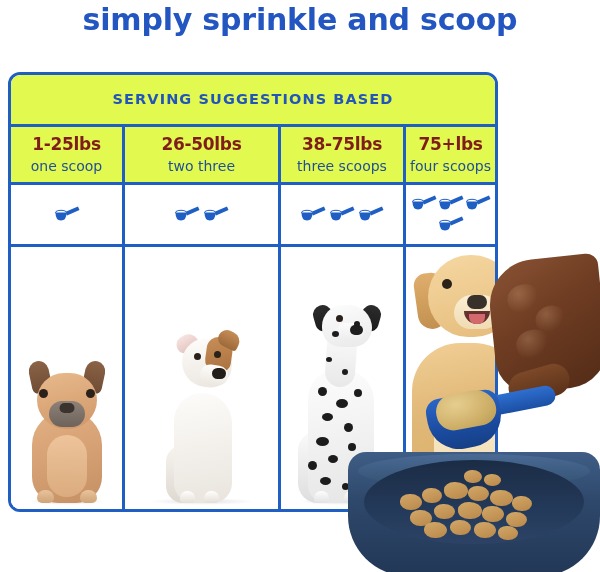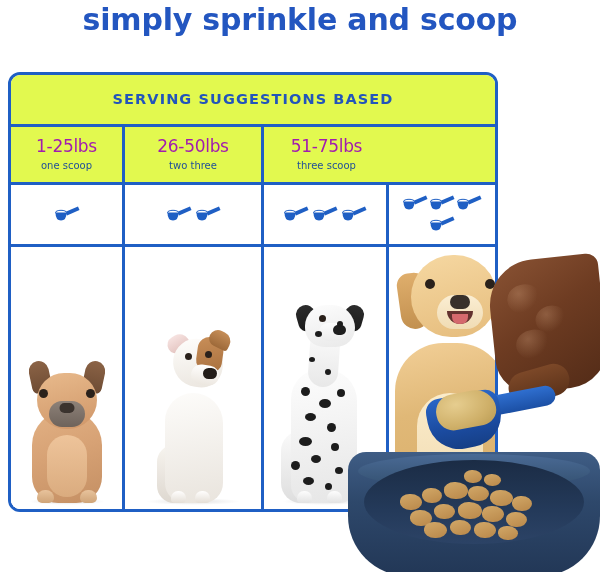--- a/index.html
+++ b/index.html
@@ -71,27 +71,27 @@
 
   .cell{
     position:relative;
     box-sizing:border-box;
     border-right:3px solid #1f5fc4;
     display:flex;align-items:center;justify-content:center;
     overflow:hidden;
   }
   .cell:last-child{border-right:none;}
   .c1{width:114px;}
-  .c2{width:139px;}
+  .c2{width:156px;}
   .c3{width:125px;}
   .c4{flex:1;}
 
   .wt{text-align:center;line-height:1.15;font-family:"DejaVu Sans", sans-serif;}
-  .wt .lbs{display:block;font-size:17px;color:#a21caf;font-weight:400;letter-spacing:-0.3px;}
-  .wt .sc{display:block;font-size:10px;color:#1f4f99;margin-top:3px;}
+  .wt .lbs{display:block;font-size:17px;color:#7f1d1d;font-weight:700;letter-spacing:-0.3px;}
+  .wt .sc{display:block;font-size:14px;color:#1f4f99;margin-top:3px;}
 
   
   .scoops{display:flex;align-items:center;justify-content:center;gap:3px;flex-wrap:wrap;width:100%;}
   .scoops.grid2{width:96px;margin:0 auto;gap:1px;}
   .scoop{display:block;}
 
   
   .dogcell{position:relative;background:#fff;}
   .dogwrap{position:absolute;left:0;bottom:0;width:100%;height:100%;}
 
@@ -272,22 +272,28 @@
         </div>
       </div>
       <div class="cell c2">
         <div class="wt">
           <span class="lbs">26-50lbs</span>
           <span class="sc">two three</span>
         </div>
       </div>
       <div class="cell c3">
         <div class="wt">
-          <span class="lbs">51-75lbs</span>
-          <span class="sc">three scoop</span>
+          <span class="lbs">38-75lbs</span>
+          <span class="sc">three scoops</span>
+        </div>
+      </div>
+      <div class="cell c4">
+        <div class="wt">
+          <span class="lbs">75+lbs</span>
+          <span class="sc">four scoops</span>
         </div>
       </div>
     </div>
 
     <div class="row-scoops">
       <div class="cell c1">
         <div class="scoops">
           <svg class="sv-sm scoop" viewBox="0 0 52 40">
             <path d="M22 14 L48 3 L51 10 L26 21 Z" fill="#1f5fc4"></path>
             <ellipse cx="14" cy="15" rx="11" ry="4.4" fill="#ffffff" stroke="#1f5fc4" stroke-width="2"></ellipse>

